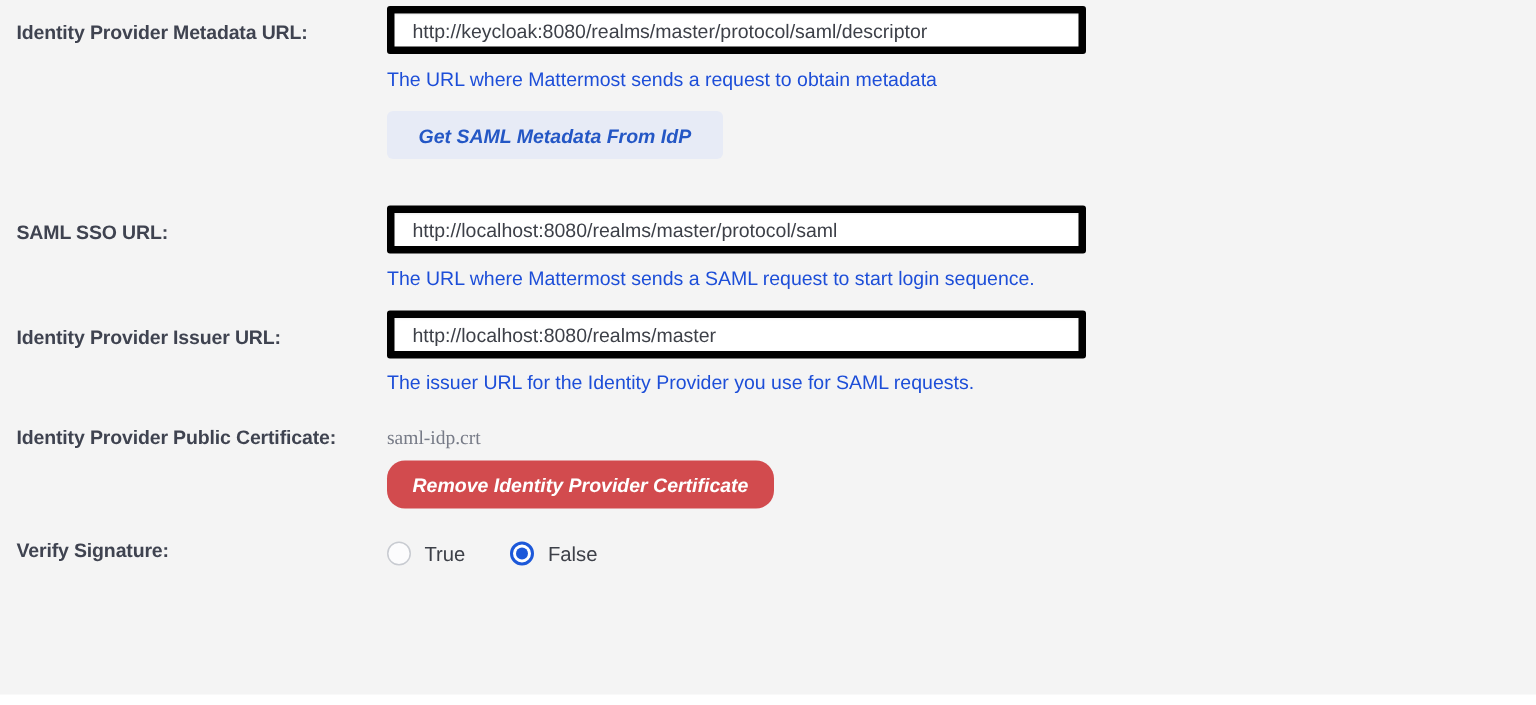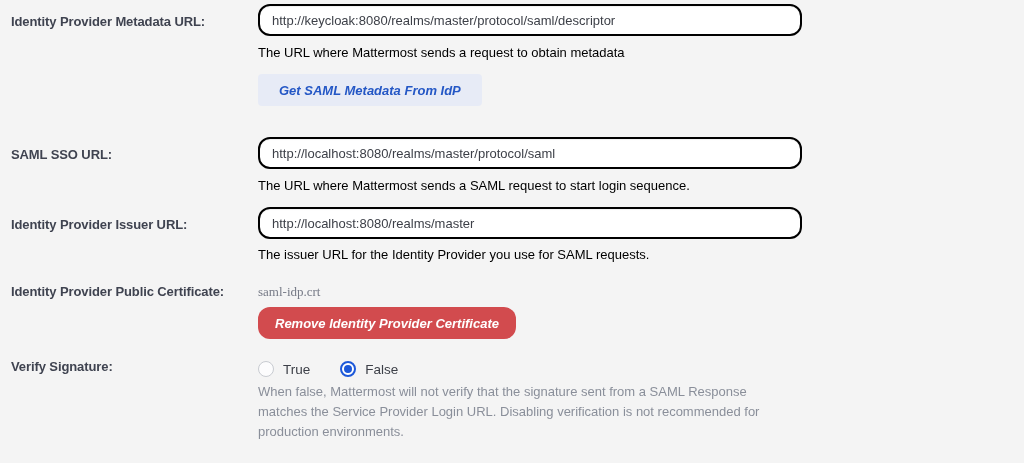--- a/index.html
+++ b/index.html
@@ -29,38 +29,38 @@
     font-size: 13px;
     font-weight: 700;
     letter-spacing: -0.1px;
     line-height: 20px;
     color: #3f4350;
   }
   .form-row.no-input .form-label { padding-top: 0; }
   .form-content { flex: 1; }
   .text-input {
     display: block;
-    width: 544px;
+    width: 466px;
     height: 32px;
     padding: 0 12px;
-    border: 2px solid #000000;
-    border-radius: 12px;
+    border: 5px solid #000000;
+    border-radius: 2px;
     background: #ffffff;
     box-shadow: inset 0 1px 1px rgba(0,0,0,0.06);
     font-family: "Liberation Sans", "DejaVu Sans", sans-serif;
     font-size: 13px;
     color: #3d4048;
     outline: none;
   }
   .help-text {
     margin-top: 7px;
     max-width: 470px;
     font-size: 13px;
     line-height: 20px;
-    color: #000000;
+    color: #1d4ed8;
   }
   .help-text.tight { margin-top: 6px; }
   .help-lines { margin-top: 5px; }
   .help-lines div { font-size: 13px; line-height: 20px; color: #8a8f9a; }
   .btn {
     display: inline-block;
     height: 32px;
     border: none;
     border-radius: 4px;
     font-family: "Liberation Sans", "DejaVu Sans", sans-serif;
@@ -169,21 +169,16 @@
       <div class="radio-row">
         <label class="radio-option">
           <span class="radio-circle"></span>
           <span class="radio-label">True</span>
         </label>
         <label class="radio-option selected">
           <span class="radio-circle"></span>
           <span class="radio-label">False</span>
         </label>
       </div>
-      <div class="help-lines">
-        <div>When false, Mattermost will not verify that the signature sent from a SAML Response</div>
-        <div>matches the Service Provider Login URL. Disabling verification is not recommended for</div>
-        <div>production environments.</div>
-      </div>
     </div>
   </div>
 
 </div>
 
 </body></html>

